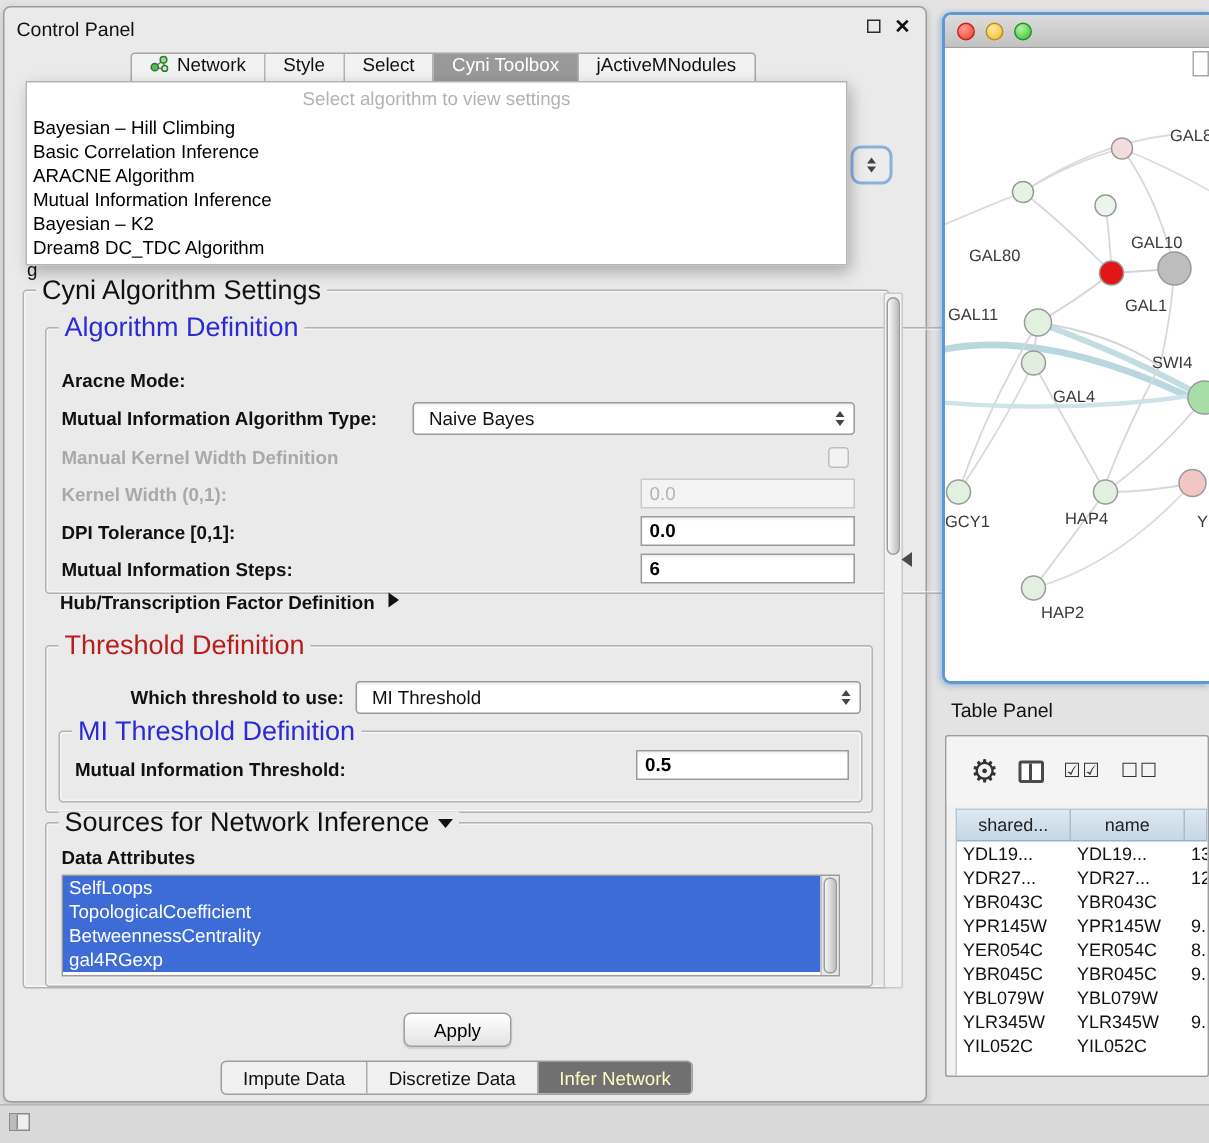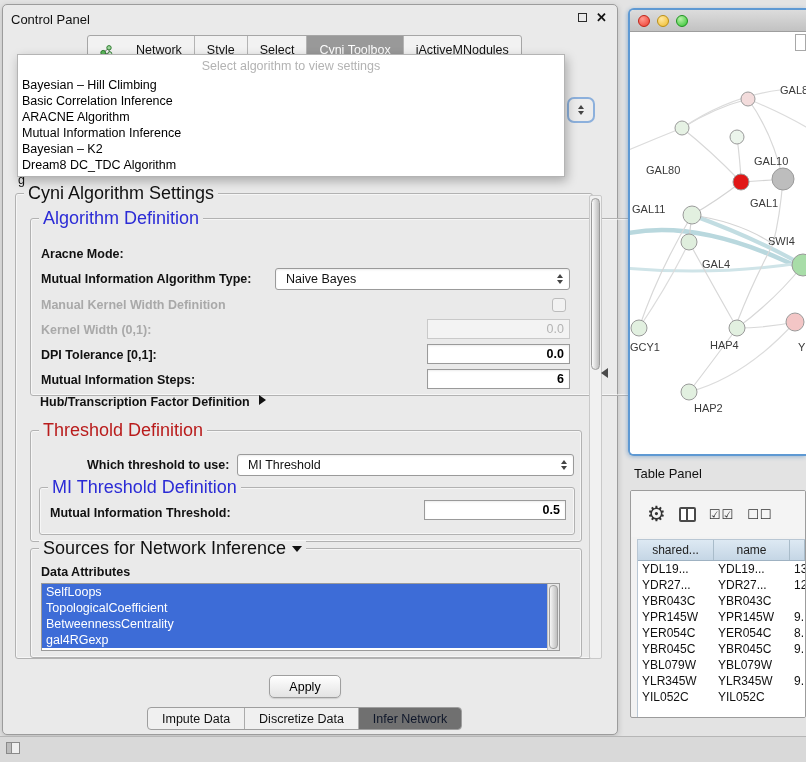--- a/index.html
+++ b/index.html
@@ -7,21 +7,21 @@
   body{position:relative;background:#e3e3e3;font-family:"Liberation Sans",sans-serif;font-size:12.5px;color:#111;overflow:hidden}
 
   
   .cp{position:absolute;left:2px;top:4px;width:616px;height:731px;background:#eaeaea;border:1px solid #9c9c9c;border-radius:5px;box-shadow:0 2px 6px rgba(0,0,0,.18)}
   .cp-title{position:absolute;left:8px;top:7px;font-size:13px}
   .cp-ctrl{position:absolute;right:10px;top:7px;display:flex;gap:9px;align-items:center}
   .cp-min{width:9px;height:9px;border:1.5px solid #2b2b2b;display:inline-block}
   .cp-close{font-size:13px;font-weight:bold;line-height:11px}
 
   .tabstrip{position:absolute;left:84px;top:30px;height:23px;display:flex;background:#f2f2f2;border:1px solid #a6a6a6;border-radius:3px;overflow:hidden}
-  .tab{display:flex;align-items:flex-end;gap:23px;padding:0 12px;font-size:12.5px;border-right:1px solid #b4b4b4;white-space:nowrap}
+  .tab{display:flex;align-items:flex-start;gap:5px;padding:0 12px;font-size:12.5px;border-right:1px solid #b4b4b4;white-space:nowrap}
   .tab:last-child{border-right:none}
   .tab.sel{background:#999;color:#fff}
   .tabicon{display:inline-block}
 
   
   .popup{position:absolute;left:15px;top:50px;width:548px;background:#fff;border:1px solid #b4b4b4;box-shadow:2px 4px 10px rgba(0,0,0,.28);z-index:40;padding-bottom:3px}
   .popup-ph{color:#b3b3b3;text-align:center;font-size:12.5px;line-height:22px}
   .popup-item{font-size:12.5px;line-height:16px;padding:0 4px;color:#000;white-space:nowrap}
   .popup-item.bold{font-weight:normal}
 
@@ -38,21 +38,21 @@
   .legend{position:absolute;top:-8px;left:8px;background:#eaeaea;padding:0 4px;font-size:18px;line-height:15px;white-space:nowrap}
   .c-blue{color:#2b2bd6}
   .c-green{color:#b91c1c}
 
   .lab{position:absolute;font-size:12.5px;font-weight:bold;white-space:nowrap}
   .lab.dis{color:#a9a9a9}
 
   .combo{position:absolute;height:22px;background:#fff;border:1px solid #9a9a9a;border-radius:3px;display:flex;align-items:center;font-size:12.5px;padding-left:10px;box-shadow:inset 0 1px 2px rgba(0,0,0,.08)}
   .combo .stepper{margin-left:auto;width:18px;display:flex;flex-direction:column;align-items:center;gap:2px}
 
-  .tinput{position:absolute;height:20px;border:1px solid #9a9a9a;background:#fff;font-size:12.5px;font-weight:bold;text-align:right;padding:0 5px;font-family:"Liberation Sans",sans-serif;box-shadow:inset 0 1px 2px rgba(0,0,0,.08)}
+  .tinput{position:absolute;height:20px;border:1px solid #9a9a9a;background:#fff;font-size:12.5px;font-weight:bold;text-align:left;padding:0 5px;font-family:"Liberation Sans",sans-serif;box-shadow:inset 0 1px 2px rgba(0,0,0,.08)}
   .tinput.dis{background:#f3f3f3;color:#b4b4b4;border-color:#c9c9c9;font-weight:normal;box-shadow:none}
 
   .checkbox{position:absolute;width:14px;height:14px;border:1px solid #bcbcbc;border-radius:3px;background:#f2f2f2}
 
   .hub-row{position:absolute;left:24px;top:201px;display:flex;align-items:flex-start;gap:9px;font-weight:bold;font-size:12.5px}
 
   .attr-listbox{position:absolute;background:#fff;border:1px solid #9a9a9a;overflow:hidden}
   .attr-rows{position:absolute;left:0;top:0;right:12px;bottom:0}
   .attr-item{height:16px;line-height:16px;font-size:12.5px;padding-left:4px;white-space:nowrap;overflow:hidden}
   .attr-item.sel{background:#3d6cd7;color:#fff}
@@ -60,21 +60,21 @@
   .attr-sb-thumb{position:absolute;left:1px;top:1px;width:9px;bottom:1px;border-radius:4px;background:linear-gradient(to right,#f6f6f6,#bfbfbf);border:1px solid #9d9d9d}
 
   .cp-scroll{position:absolute;left:586px;top:190px;width:13px;height:464px;background:#f1f1f1;border:1px solid #c9c9c9;border-radius:2px}
   .cp-thumb{position:absolute;left:1px;top:2px;width:9px;height:172px;border:1px solid #9b9b9b;border-radius:5px;background:linear-gradient(to right,#fbfbfb,#bcbcbc)}
 
   .apply-btn{position:absolute;left:266px;top:670px;width:72px;height:23px;border:1px solid #9f9f9f;border-radius:5px;background:linear-gradient(#ffffff,#e3e3e3);font-size:12.5px;font-family:"Liberation Sans",sans-serif;display:flex;align-items:center;justify-content:center;box-shadow:0 1px 1px rgba(0,0,0,.12)}
 
   .btabs{position:absolute;left:144px;top:702px;height:23px;display:flex;border:1px solid #9e9e9e;border-radius:4px;overflow:hidden;background:#f0f0f0}
   .btab{padding:0 14px;display:flex;align-items:center;font-size:12.5px;border-right:1px solid #ababab;white-space:nowrap}
   .btab:last-child{border-right:none}
-  .btab.sel{background:#707070;color:#0f172a}
+  .btab.sel{background:#707070;color:#fef9c3}
 
   .splitter{position:absolute;left:601px;top:368px;width:0;height:0;border-top:5px solid transparent;border-bottom:5px solid transparent;border-right:7px solid #4a4a4a}
 
   
   .nw{position:absolute;left:628px;top:8px;width:178px;height:448px;border:2px solid #5e99d3;border-right:none;border-radius:6px 0 0 6px;overflow:hidden;background:#fff;box-shadow:-1px 1px 4px rgba(70,130,190,.45)}
   .nw-title{height:22px;background:linear-gradient(#dcdcdc,#c2c2c2);border-bottom:1px solid #9e9e9e;display:flex;align-items:center;padding-left:8px;gap:7px}
   .light{width:12px;height:12px;border-radius:50%}
   .light.red{background:radial-gradient(circle at 35% 30%,#ff9a8f,#ee3b2f);border:1px solid #c02317}
   .light.yellow{background:radial-gradient(circle at 35% 30%,#ffe7a0,#f0bc2c);border:1px solid #bb8f15}
   .light.green{background:radial-gradient(circle at 35% 30%,#b8f0a8,#2fc32f);border:1px solid #1f9320}

